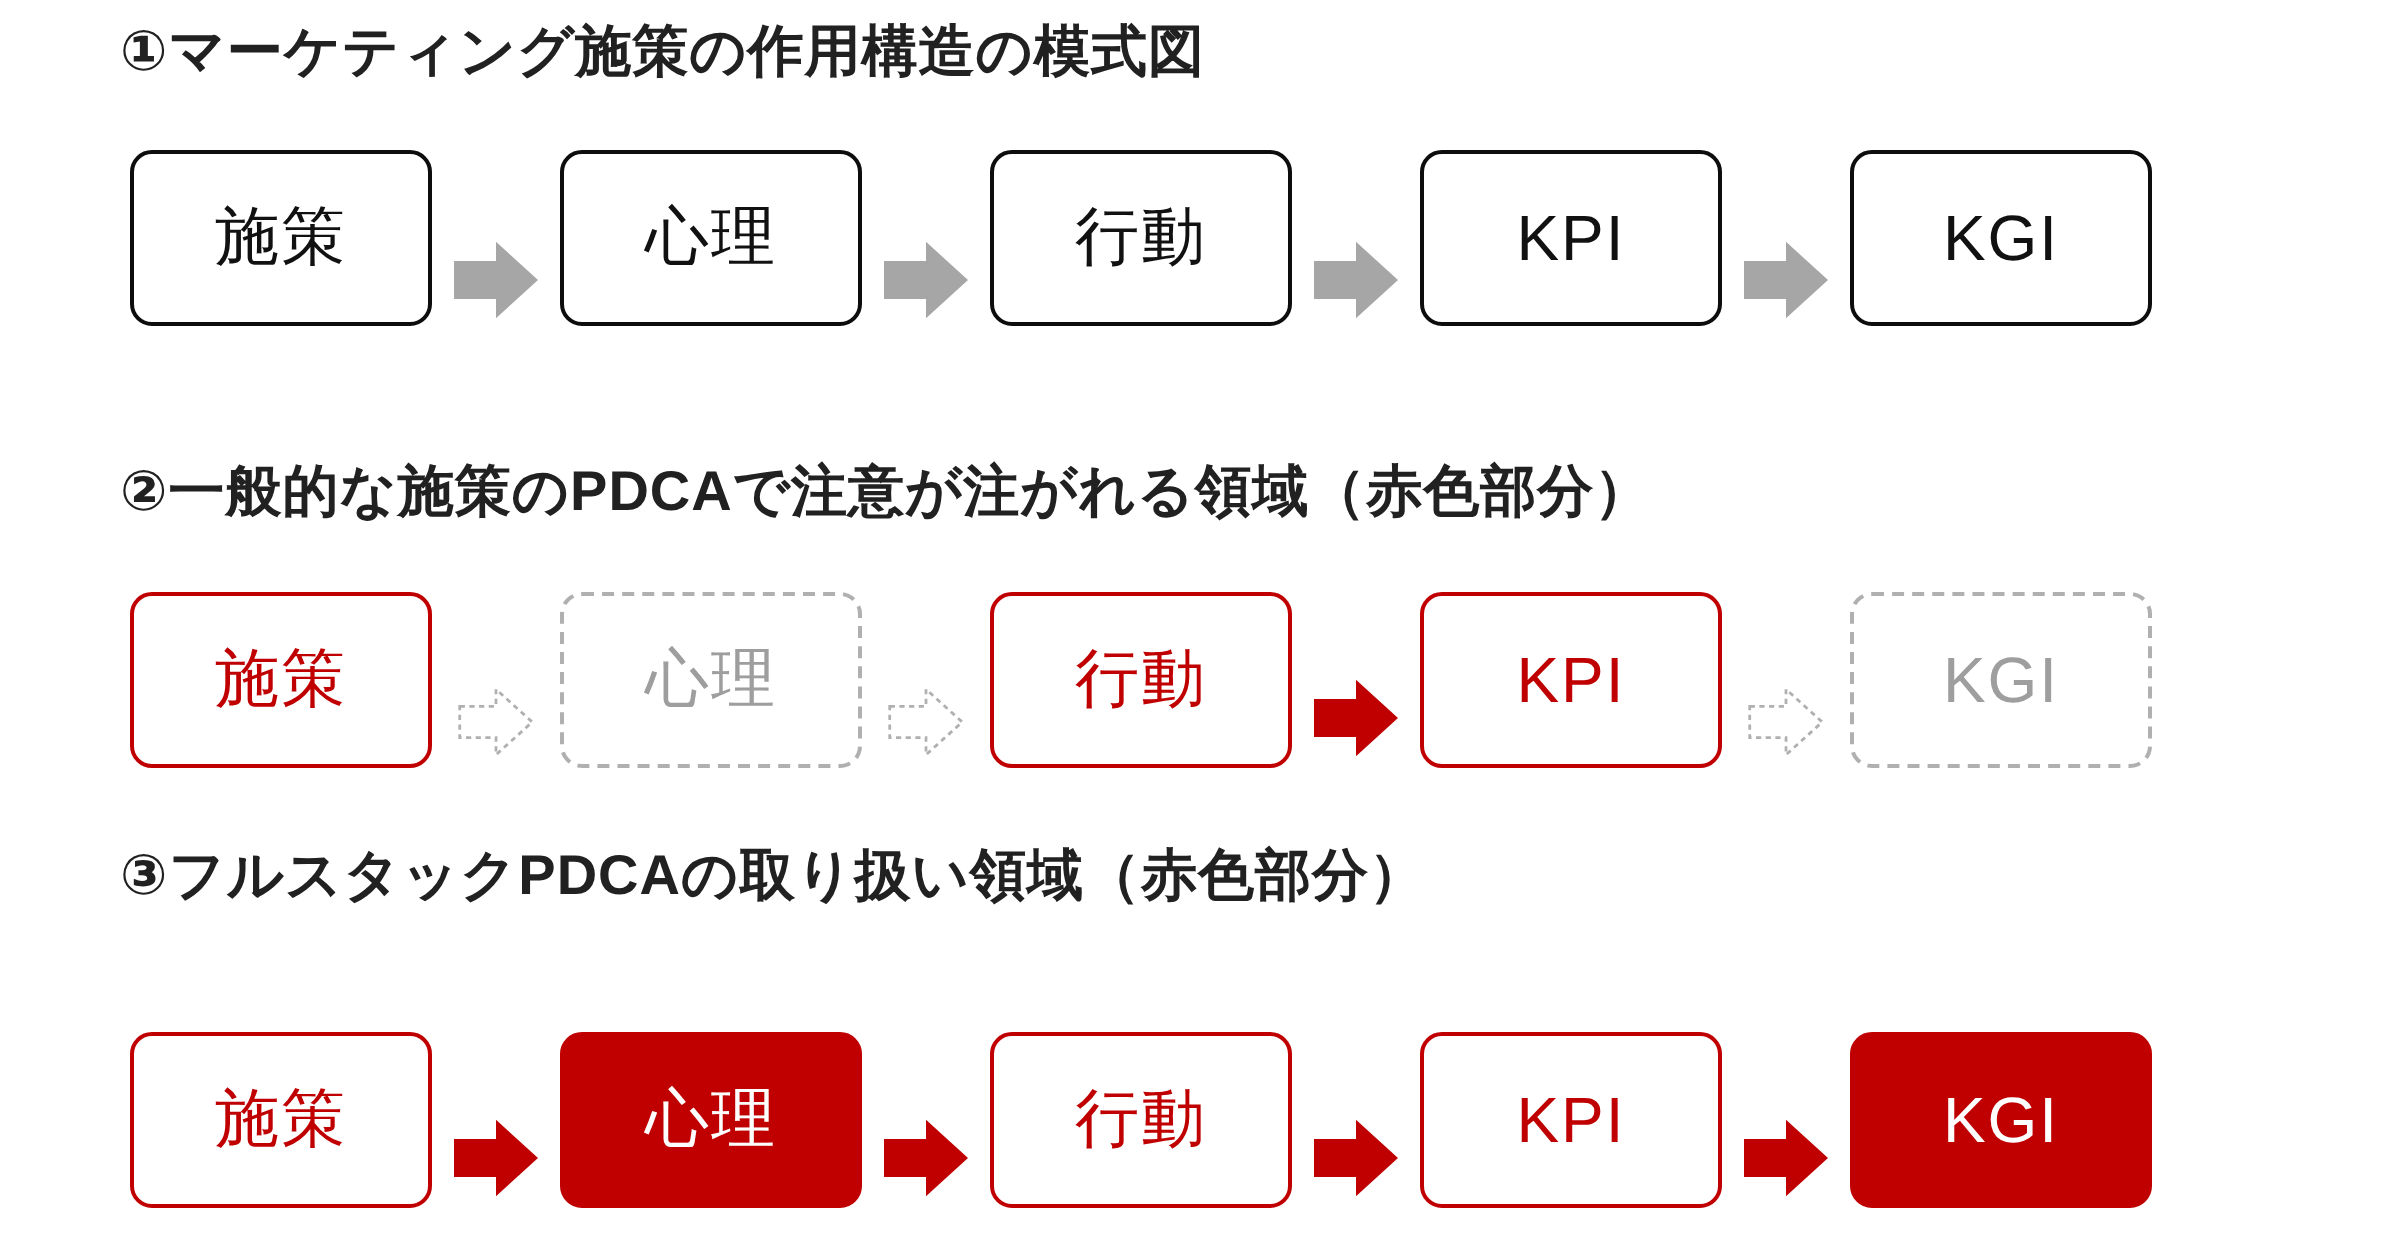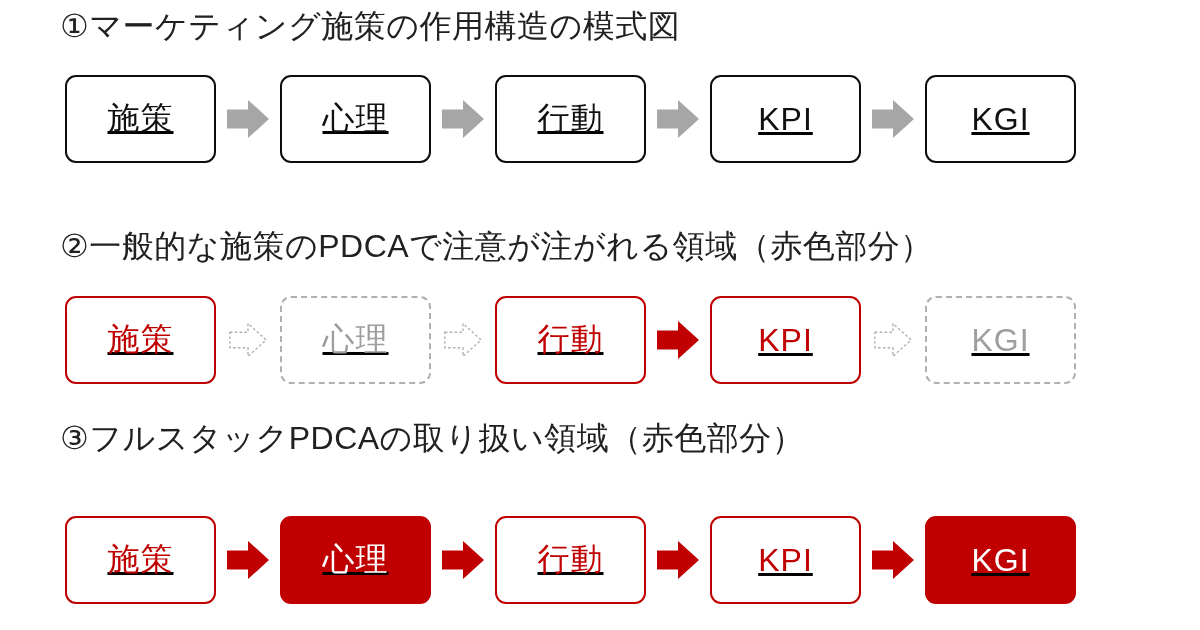--- a/index.html
+++ b/index.html
@@ -1,28 +1,28 @@
 <!DOCTYPE html>
 <html><head>
 <meta charset="utf-8">
 <style>
   html,body{margin:0;padding:0;}
   body{
     width:1200px;height:630px;background:#ffffff;overflow:hidden;position:relative;
     font-family:"Liberation Sans","DejaVu Sans",sans-serif;
   }
   .section-title{
-    position:absolute;left:60px;font-size:32px;font-weight:400;color:#212121;
+    position:absolute;left:60px;font-size:28px;font-weight:700;color:#212121;
     letter-spacing:0.5px;white-space:nowrap;line-height:44px;
   }
   #title-1{top:4px;}
   #title-2{top:224px;}
   #title-3{top:416px;}
   .flow-row{
-    position:absolute;left:65px;display:flex;align-items:center;height:88px;text-decoration:underline;
+    position:absolute;left:65px;display:flex;align-items:flex-end;height:88px;
   }
   #row-1{top:75px;}
   #row-2{top:296px;}
   #row-3{top:516px;}
   .flow-box{
     width:147px;height:84px;border-radius:11px;display:flex;align-items:center;justify-content:center;
     font-size:32px;letter-spacing:1px;flex:0 0 auto;background:#ffffff;box-sizing:content-box;
   }
   .style-black{border:2px solid #0d0d0d;color:#111111;}
   .style-red-outline{border:2px solid #c00000;color:#c00000;}

